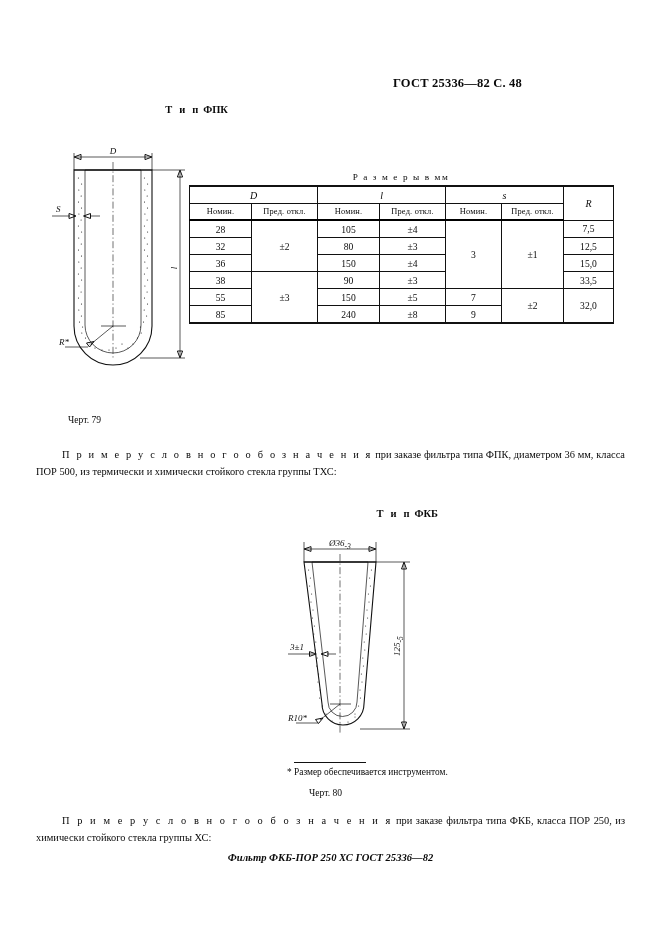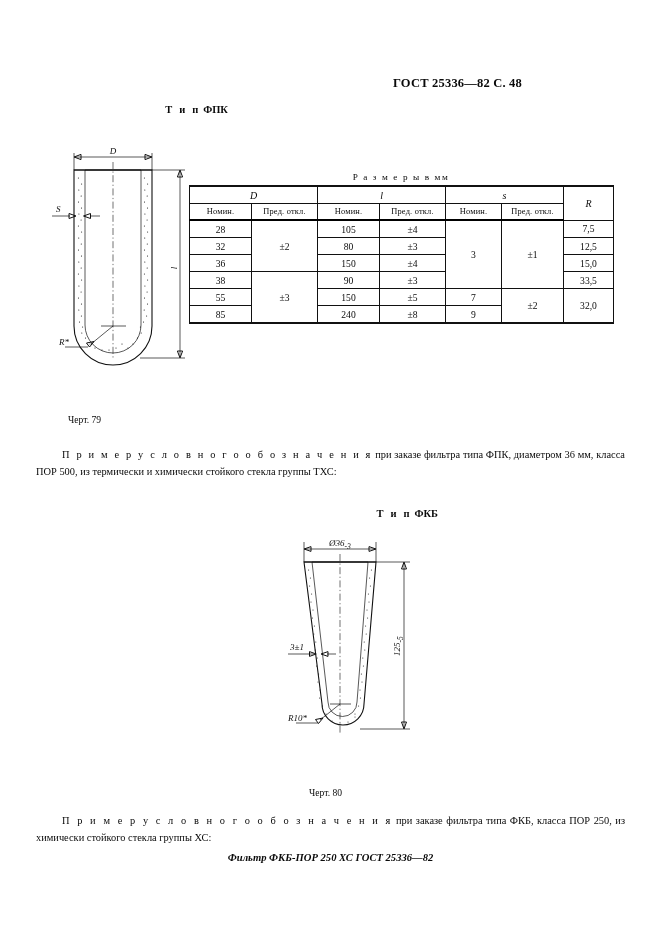--- a/index.html
+++ b/index.html
@@ -485,20 +485,24 @@
       <text class="dim-txt" x="152" y="118" text-anchor="middle" transform="rotate(-90 152 118)">125<tspan class="dim-txt-s" dy="3">-5</tspan></text>
 
       <line class="ln thin" x1="92" y1="176" x2="72" y2="192"></line>
       <path class="ln" d="M75,190 L67.5,191.5 L70.5,195.5 Z" fill="#111"></path>
       <line class="ln thin" x1="48" y1="195" x2="70" y2="195"></line>
       <text class="dim-txt" x="40" y="193" text-anchor="start">R10*</text>
       <line class="ln thin" x1="82" y1="176" x2="103" y2="176"></line>
     </svg>
   </div>
 
+  <div class="footnote2">
+    <div class="rule"></div>
+    <div>* Размер обеспечивается инструментом.</div>
+  </div>
   <div class="chertB">Черт. 80</div>
 
   <div class="para para2">
     <span class="indent"></span><span class="spaced">П р и м е р   у с л о в н о г о  о б о з н а ч е н и я</span><span>  при заказе фильтра типа ФКБ,  класса ПОР 250,  из химически стойкого стекла группы ХС:</span>
     <div class="desig">Фильтр ФКБ-ПОР 250 ХС ГОСТ 25336—82</div>
   </div>
 
 </div>
 
 </body></html>

